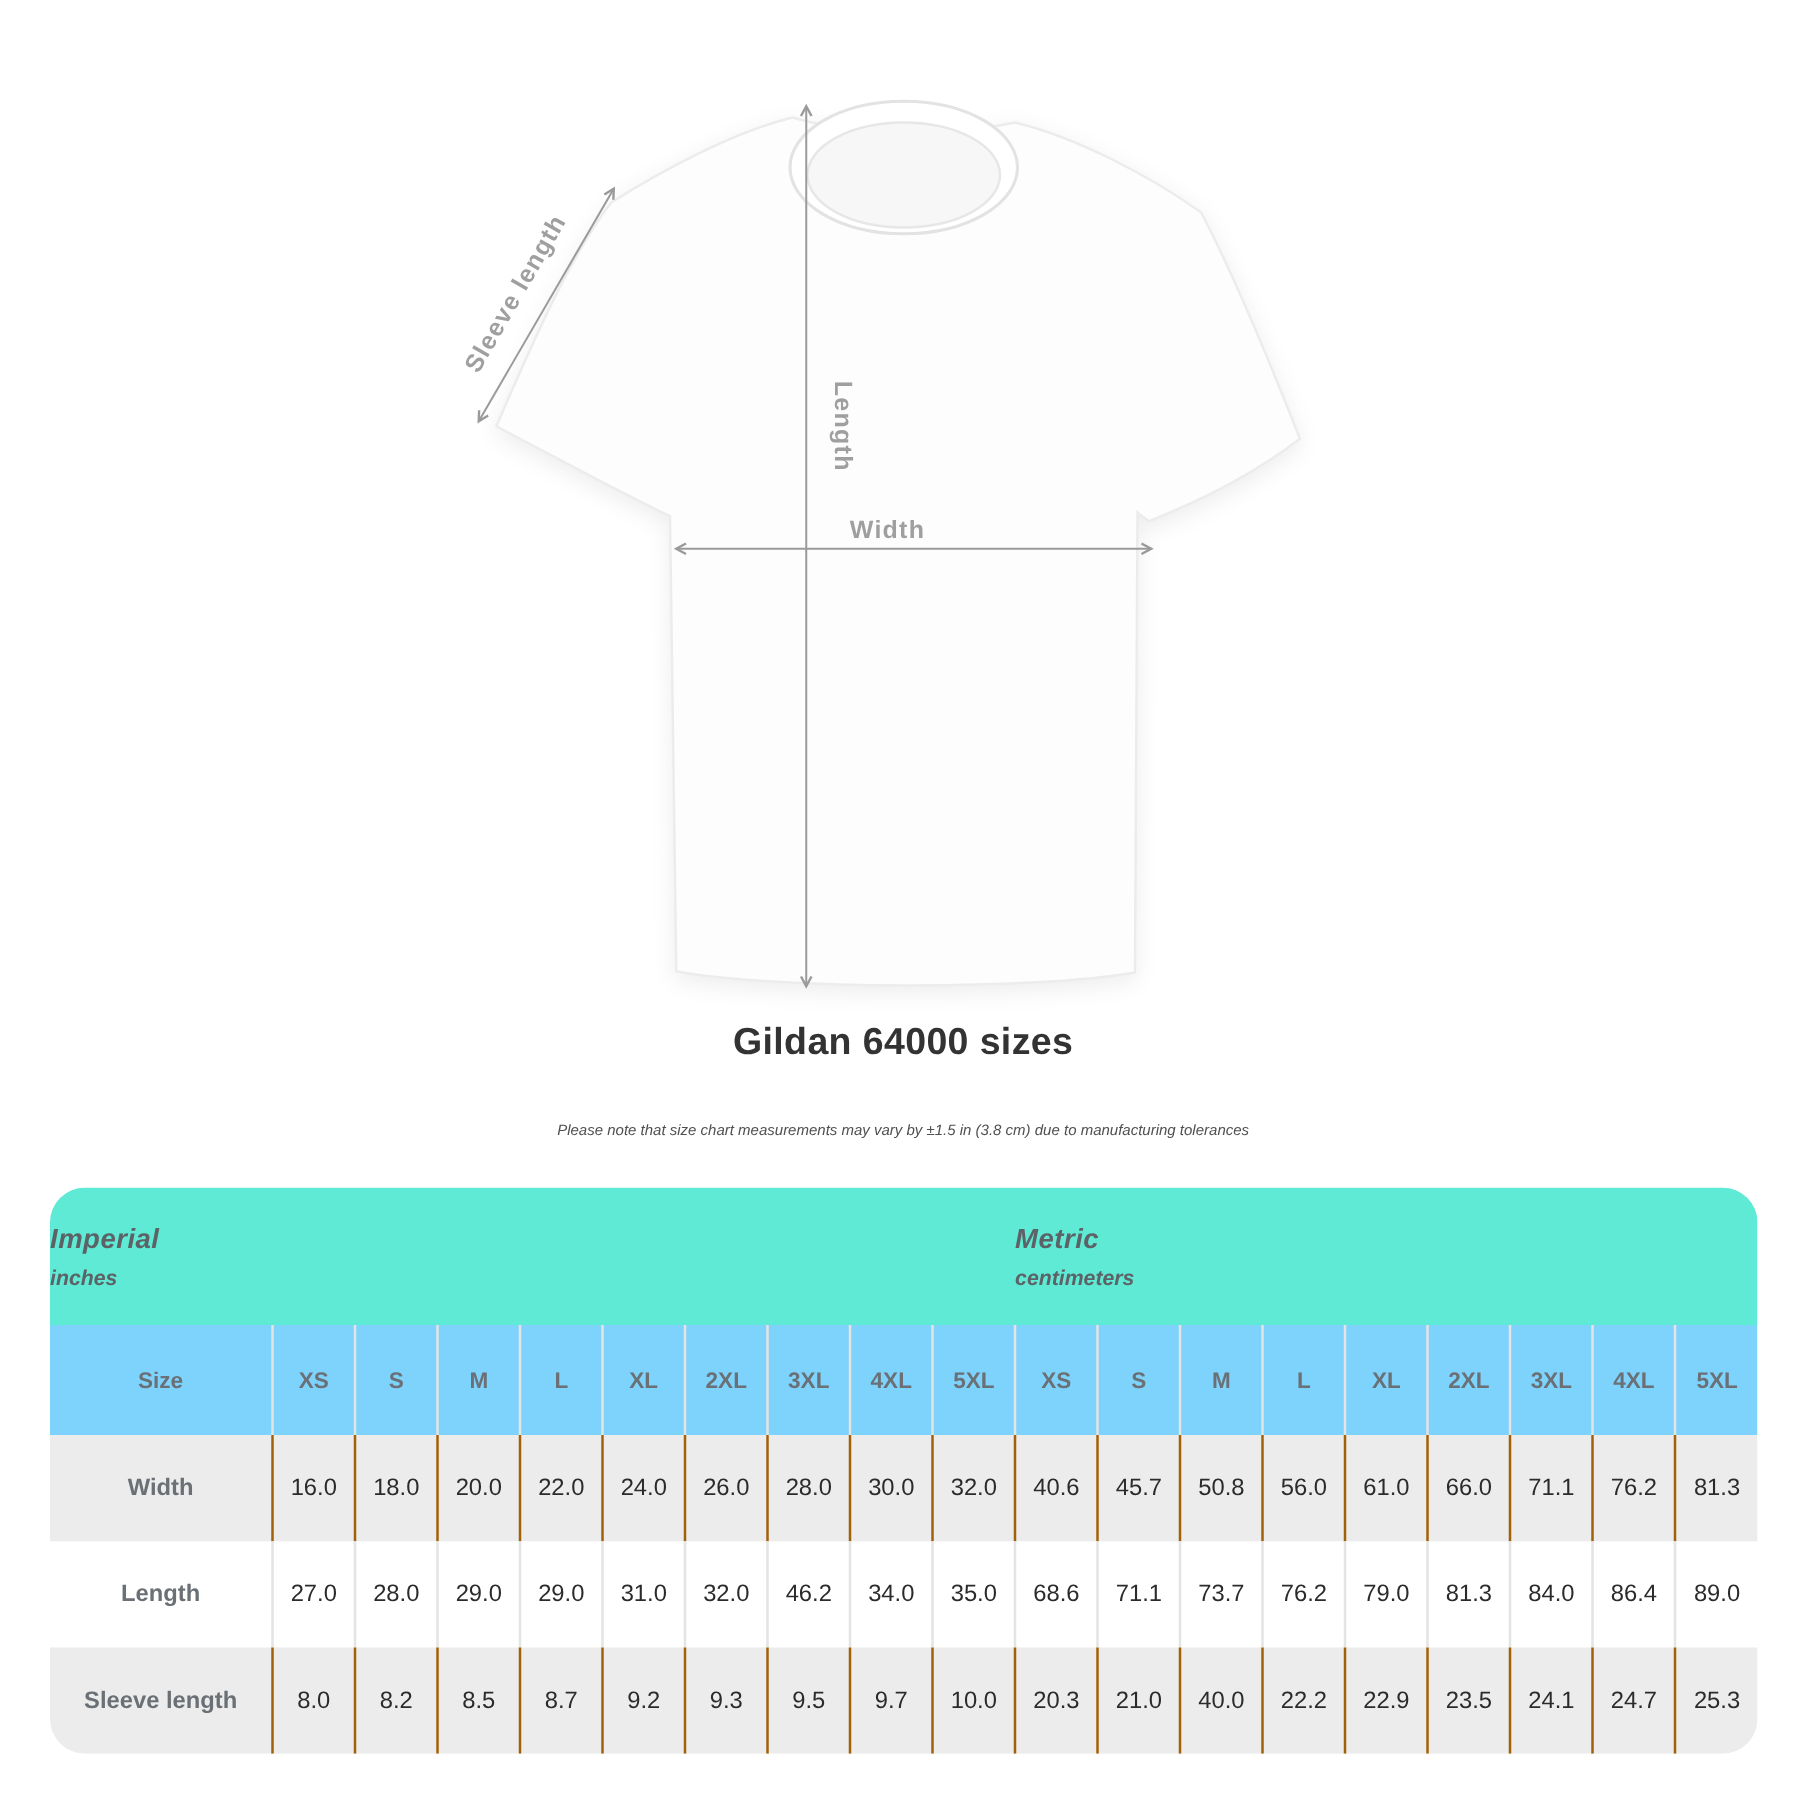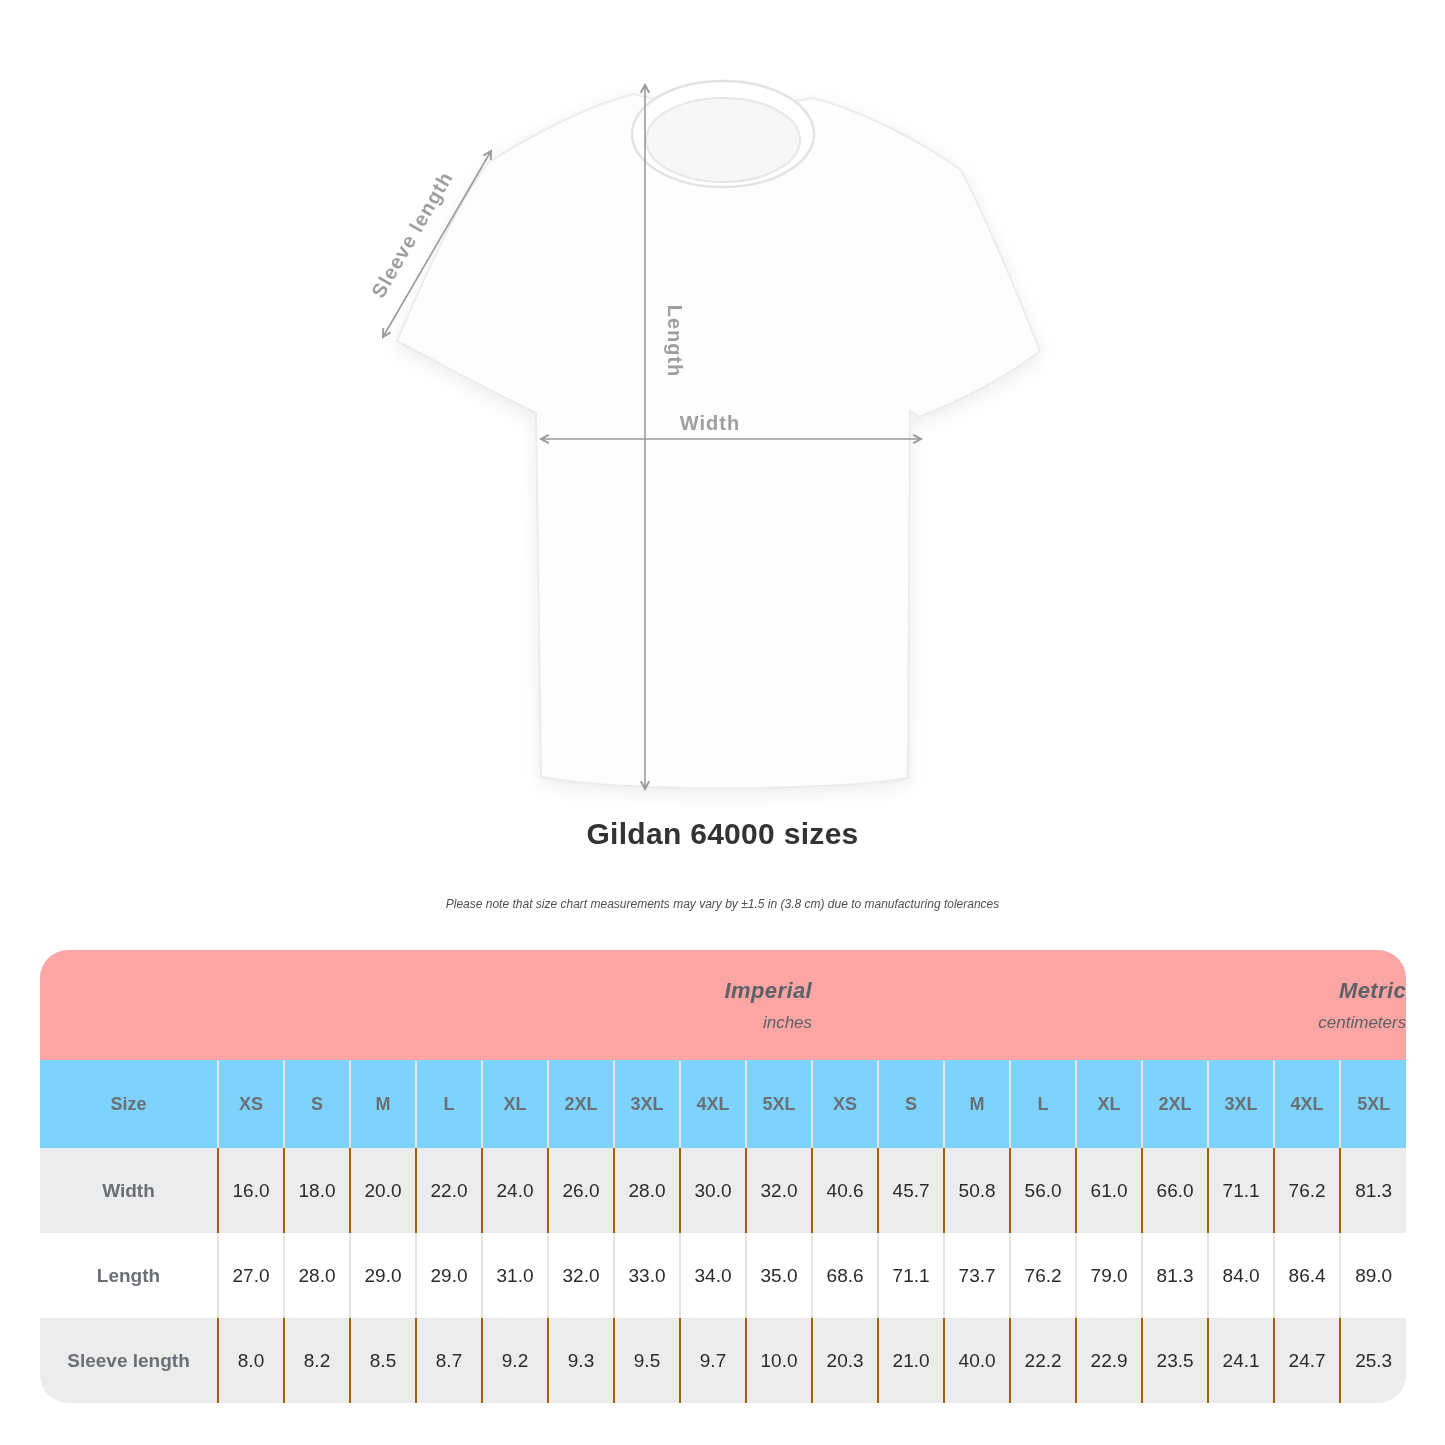--- a/index.html
+++ b/index.html
@@ -23,23 +23,23 @@
   .page-note{
     position:absolute;top:897px;left:0;width:1445px;text-align:center;
     font-size:12px;font-style:italic;color:#4f4f4f;
   }
   
   .size-table-wrap{
     position:absolute;top:950px;left:40px;width:1366px;
     border-radius:28px;overflow:hidden;
   }
   table.size-table{border-collapse:collapse;table-layout:fixed;width:1366px;}
-  .group-th{background:#fca5a5;height:110px;text-align:right;vertical-align:middle;padding:0;}
+  .group-th{background:#5eead4;height:110px;text-align:left;vertical-align:middle;padding:0;}
   .g-label{font-size:22px;font-weight:700;font-style:italic;color:#5d6266;letter-spacing:.4px;}
-  .g-unit{margin-top:9px;font-size:17px;font-style:italic;font-weight:400;color:#5d6266;}
+  .g-unit{margin-top:9px;font-size:17px;font-style:italic;font-weight:700;color:#5d6266;}
   .size-th{
     background:#7dd3fc;height:88px;text-align:center;vertical-align:middle;
     font-size:18px;font-weight:700;color:#6a7075;padding:0;
   }
   tr.data-row{height:85px;}
   tr.data-row td{text-align:center;vertical-align:middle;padding:0;}
   .row-label{font-size:19px;font-weight:700;color:#6a7075;}
   .val{font-size:19px;font-weight:400;color:#2b2b2b;}
   tr.alt{background:#ececec;}
   .size-th:not(:first-child),
@@ -155,21 +155,21 @@
           <td class="val">81.3</td>
         </tr>
         <tr class="data-row">
           <td class="row-label">Length</td>
           <td class="val">27.0</td>
           <td class="val">28.0</td>
           <td class="val">29.0</td>
           <td class="val">29.0</td>
           <td class="val">31.0</td>
           <td class="val">32.0</td>
-          <td class="val">33.0</td>
+          <td class="val">46.2</td>
           <td class="val">34.0</td>
           <td class="val">35.0</td>
           <td class="val">68.6</td>
           <td class="val">71.1</td>
           <td class="val">73.7</td>
           <td class="val">76.2</td>
           <td class="val">79.0</td>
           <td class="val">81.3</td>
           <td class="val">84.0</td>
           <td class="val">86.4</td>

